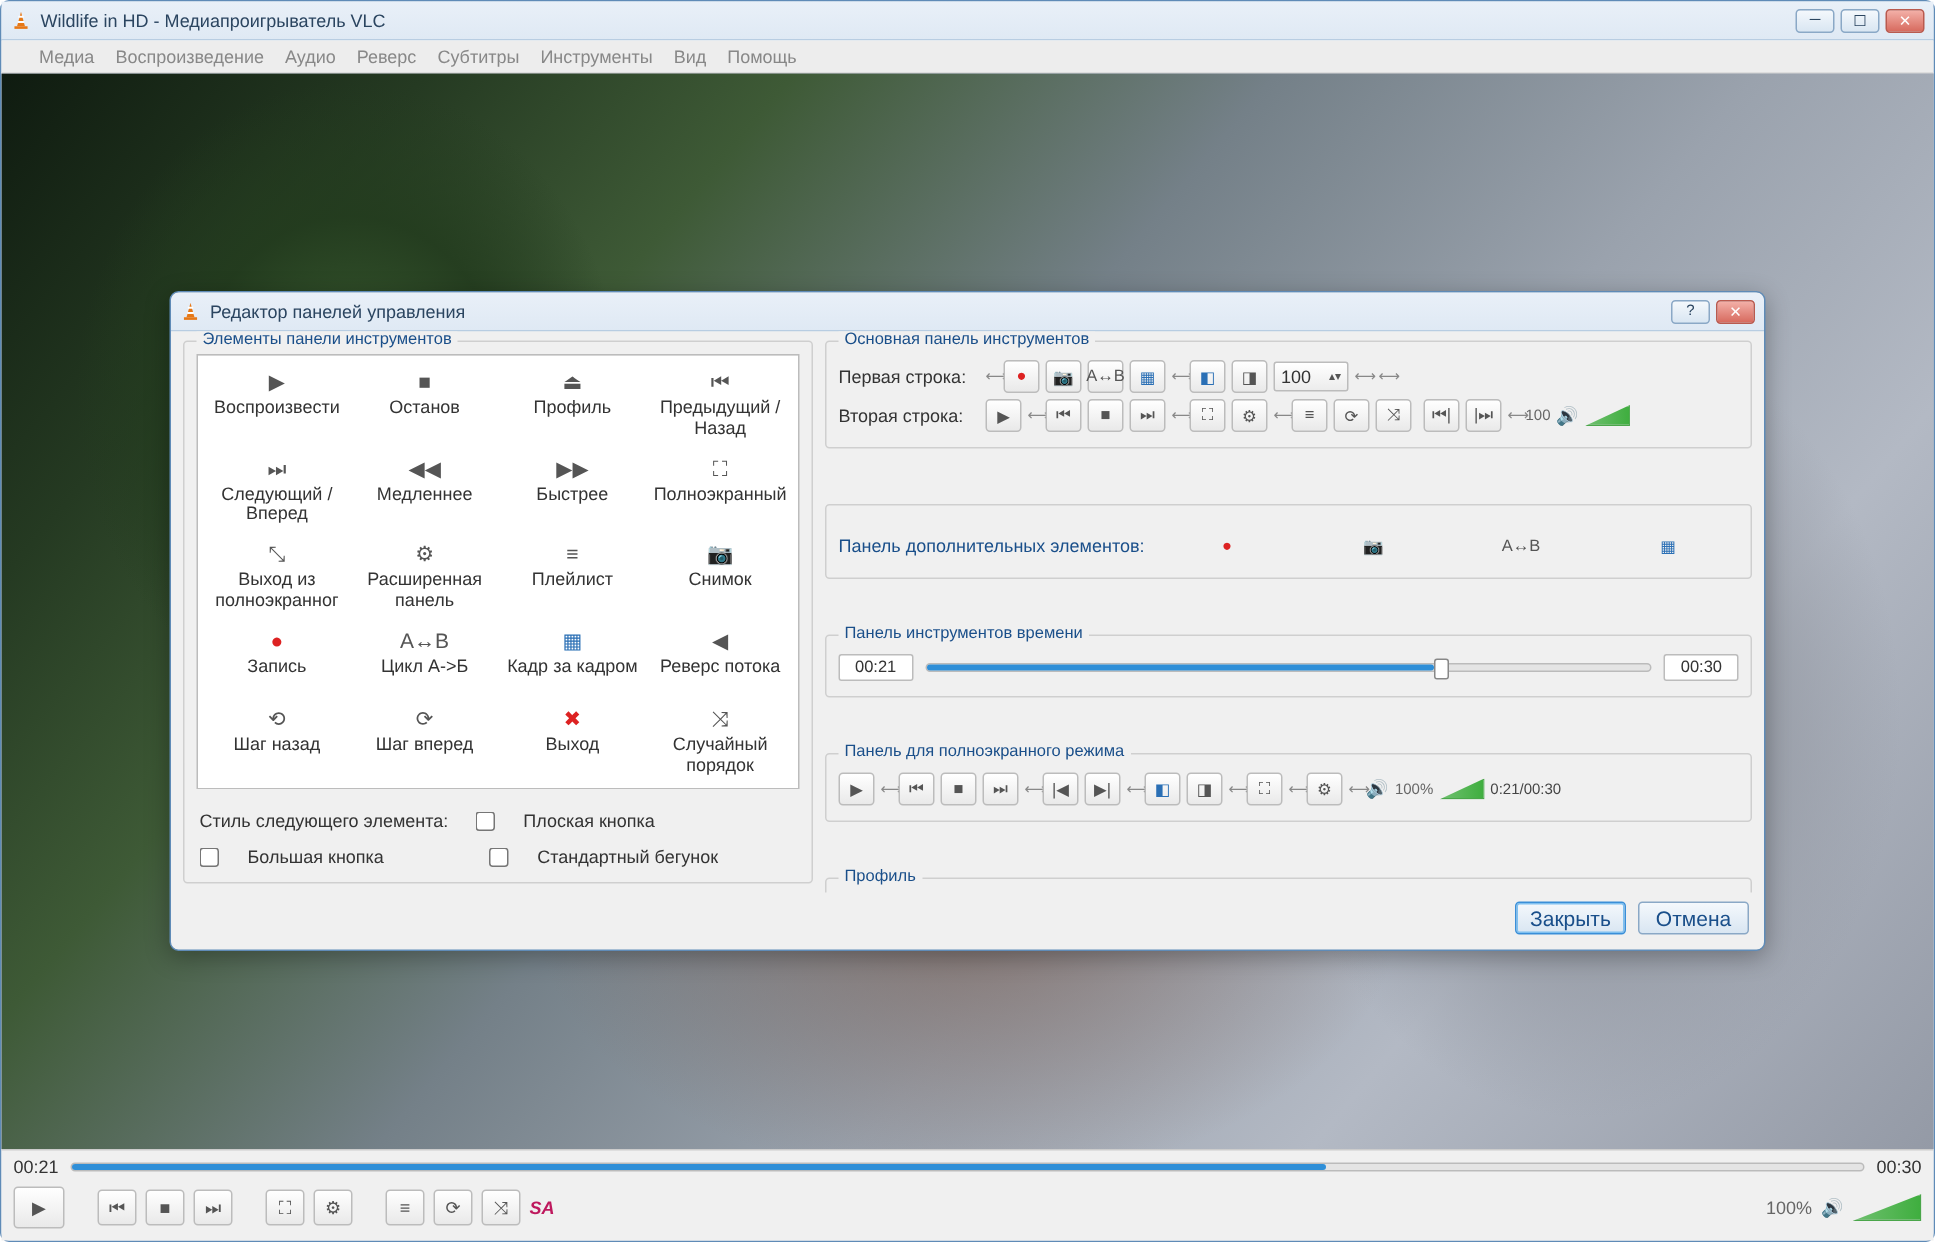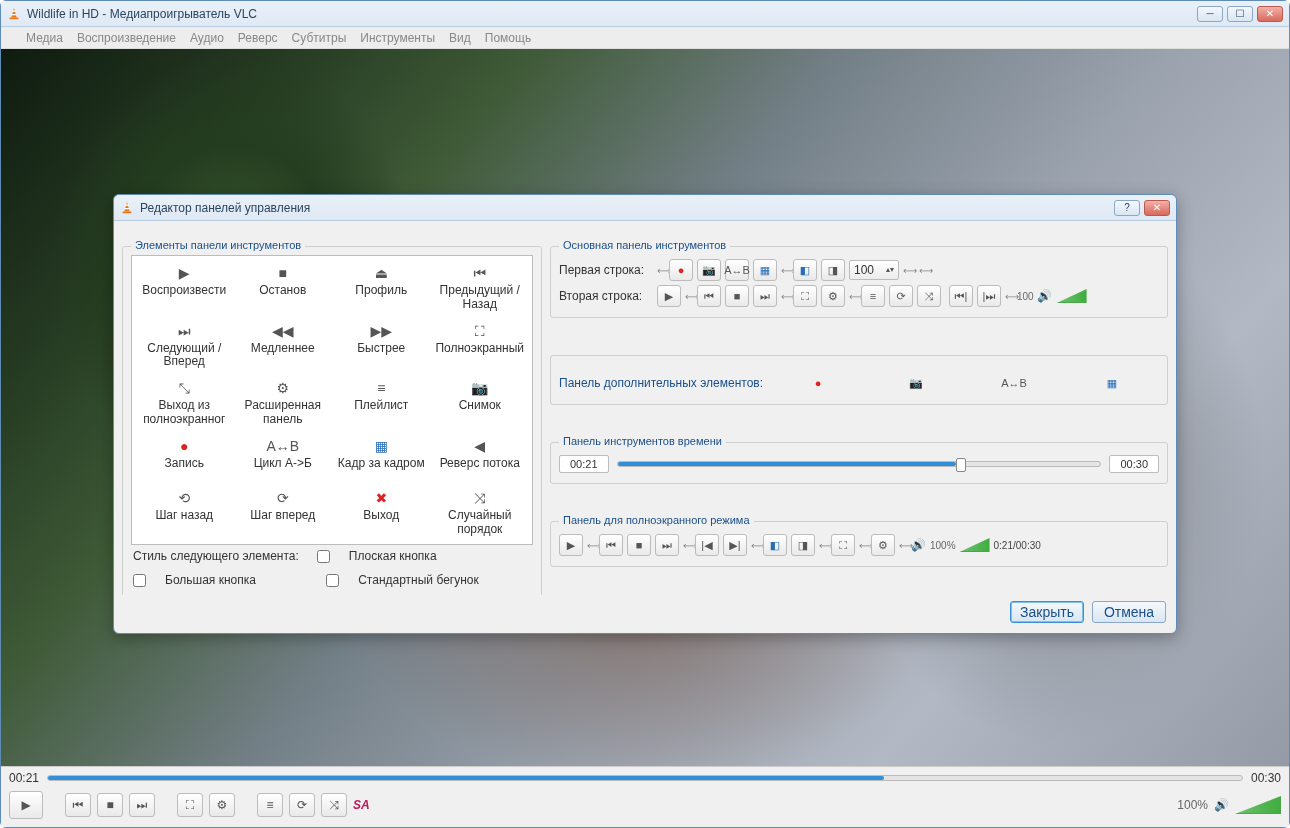--- a/index.html
+++ b/index.html
@@ -34,21 +34,21 @@
 .cbtn { width: 26px; height: 24px; border: 1px solid #bcbcbc; background: linear-gradient(#fff,#e9e9e9); border-radius: 3px; display: flex; align-items: center; justify-content: center; color: #555; font-size: 12px; }
 .cbtn.big { width: 34px; height: 28px; }
 .csep { width: 10px; }
 .volwrap { margin-left: auto; display: flex; align-items: center; gap: 6px; font-size: 10px; color: #666; }
 .voltri { width: 46px; height: 18px; background: linear-gradient(to right, #6fc06f, #3fae3f); clip-path: polygon(0 100%, 100% 0, 100% 100%); border: 1px solid #4aa64a; }
 
 
 .dialog { position: absolute; left: 113px; top: 194px; width: 1064px; height: 440px; border: 1px solid #5f8bb7; border-radius: 6px; background: #f0f0f0; box-shadow: 0 4px 16px rgba(0,0,0,.3); display: flex; flex-direction: column; }
 .dtitle { height: 26px; background: linear-gradient(#e9f0f8,#dfe9f4); display: flex; align-items: center; padding: 0 6px; border-bottom: 1px solid #b8cde2; border-radius: 6px 6px 0 0; }
 .dbody { flex: 1; display: flex; gap: 8px; padding: 6px 8px; overflow: hidden; }
-.col { display: flex; flex-direction: column; gap: 6px; margin-top: 19px; }
+.col { display: flex; flex-direction: column; gap: 6px; }
 .col.left { width: 420px; }
 .col.right { flex: 1; gap: 37px; }
 
 .group { border: 1px solid #cfcfcf; border-radius: 3px; padding: 8px 8px 6px; background: #f0f0f0; position: relative; }
 .group > .legend { position: absolute; top: -8px; left: 8px; background: #f0f0f0; padding: 0 4px; color: #1a4f8a; font-size: 11px; }
 
 .toolgrid-wrap { flex: 1; display: flex; flex-direction: column; }
 .toolgrid { background: #fff; border: 1px solid #bcbcbc; height: 290px; overflow-y: auto; padding: 4px; }
 .tgrid { display: grid; grid-template-columns: repeat(4, 1fr); gap: 2px 2px; }
 .titem { display: flex; flex-direction: column; align-items: center; justify-content: flex-start; padding: 4px 2px; text-align: center; font-size: 11px; color: #333; line-height: 1.15; min-height: 50px; }

